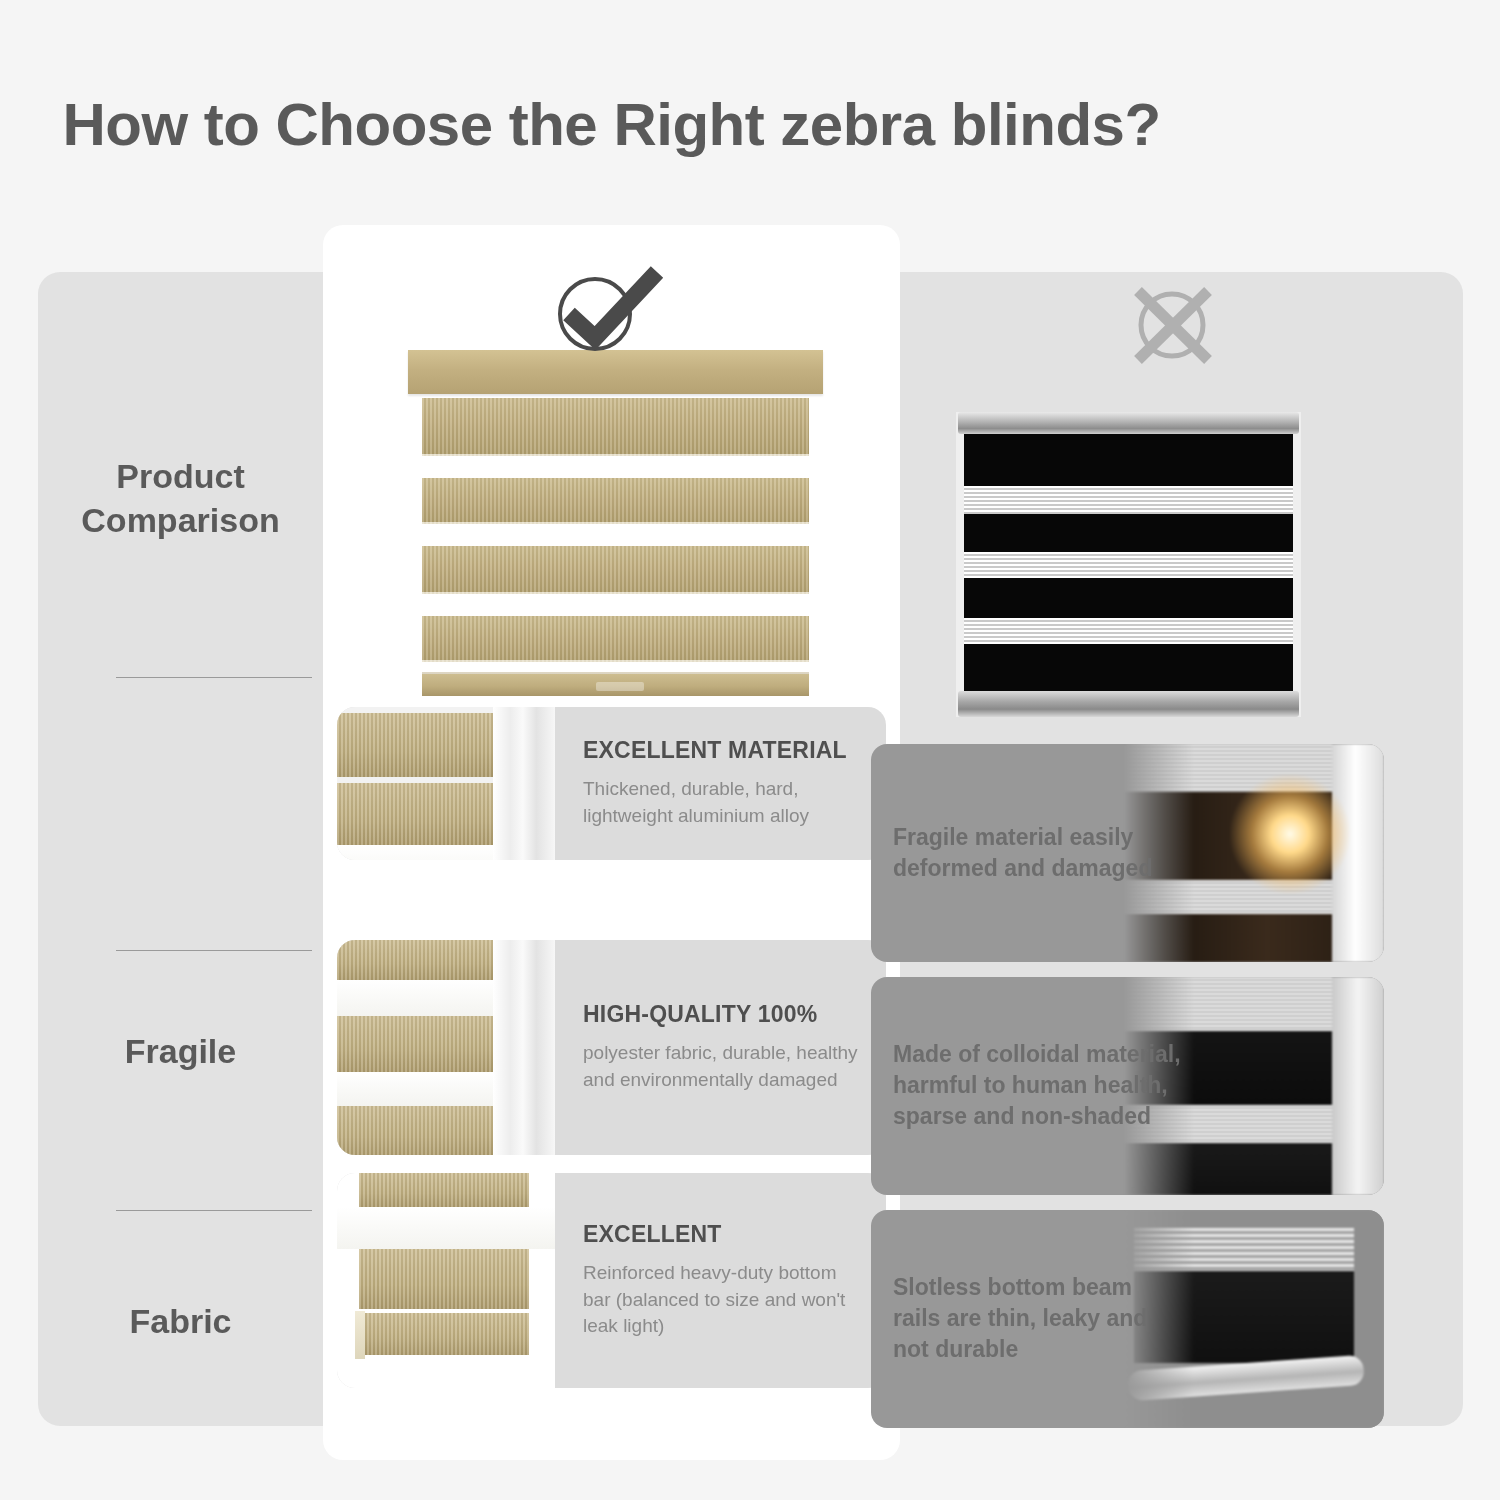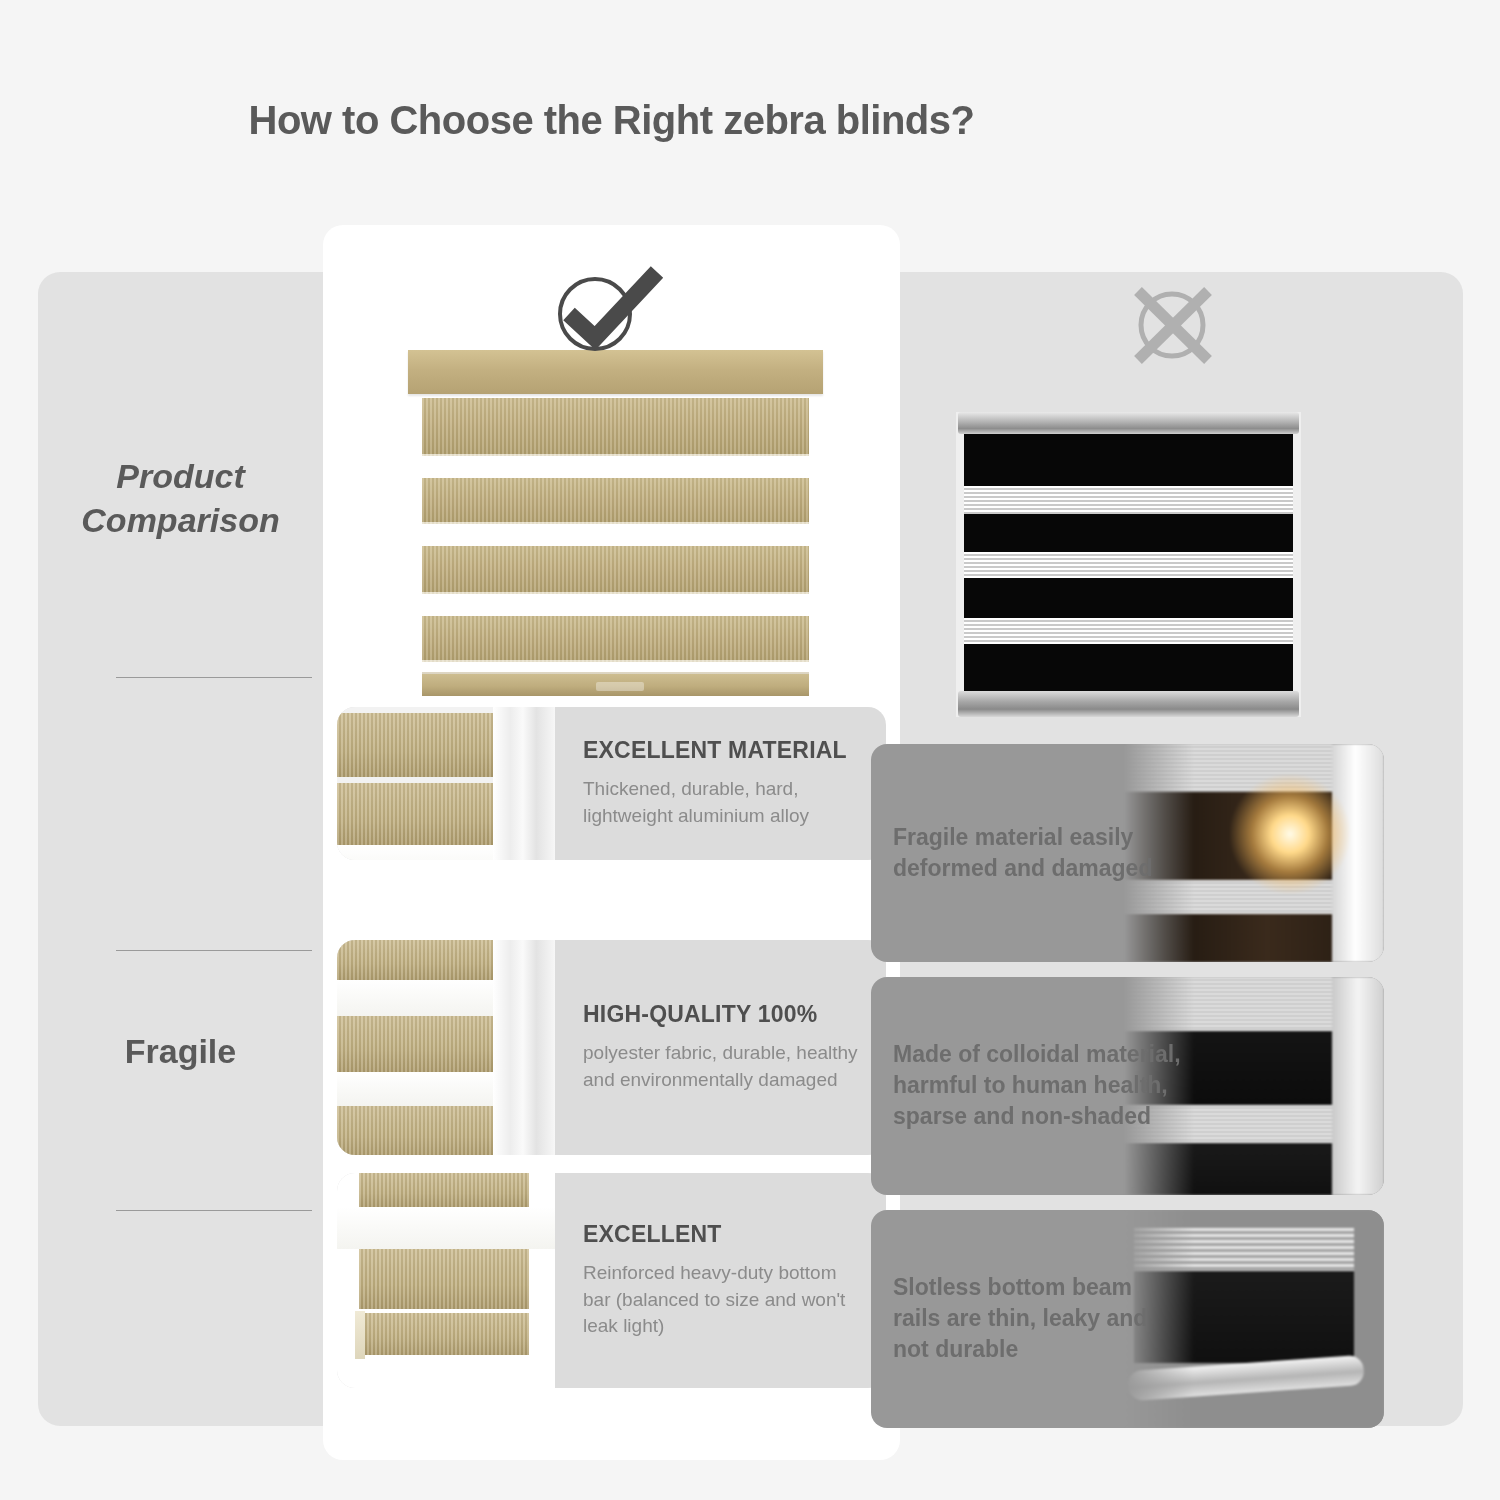--- a/index.html
+++ b/index.html
@@ -6,23 +6,23 @@
   html, body {
     width: 1500px; height: 1500px;
     background: #f5f5f5;
     font-family: "Liberation Sans", sans-serif;
     overflow: hidden;
   }
   .page { position: relative; width: 1500px; height: 1500px; background: #f5f5f5; }
 
   
   .title {
-    position: absolute; top: 98px; left: 0; width: 1223px;
+    position: absolute; top: 90px; left: 0; width: 1223px;
     text-align: center;
-    font-size: 40px; font-weight: bold; letter-spacing: -0.5px;
+    font-size: 60px; font-weight: bold; letter-spacing: -0.5px;
     color: #5a5a5a;
     white-space: nowrap;
   }
 
   
   .gray-panel {
     position: absolute;
     left: 38px; top: 272px;
     width: 1425px; height: 1154px;
     background: #e2e2e2;
@@ -36,21 +36,21 @@
     width: 285px; height: 1154px;
   }
   .side-row {
     position: absolute; left: 0; width: 285px;
     display: flex; align-items: center; justify-content: center;
     text-align: center;
     color: #5a5a5a;
     font-weight: bold;
     line-height: 1.28;
   }
-  .side-row.r0 { top: 162px;  height: 130px; font-size: 34px; font-style: italic; }
+  .side-row.r0 { top: 162px;  height: 130px; font-size: 34px; }
   .side-row.r1 { top: 745px;  height: 70px;  font-size: 34px; }
   .side-row.r2 { top: 1015px; height: 70px;  font-size: 34px; }
   .side-row.r3 { top: 1225px; height: 130px; font-size: 34px; }
   .side-div {
     position: absolute; left: 78px; width: 196px; height: 1px;
     background: #9a9a9a;
   }
   .side-div.d0 { top: 405px; }
   .side-div.d1 { top: 678px; }
   .side-div.d2 { top: 938px; }
@@ -198,20 +198,21 @@
 
   <div class="title">How to Choose the Right zebra blinds?</div>
 
   <div class="gray-panel"></div>
 
   <div class="sidebar">
     <div class="side-row r0">Product Comparison</div>
     <div class="side-div d0"></div>
     <div class="side-row r1">Fragile</div>
     <div class="side-div d1"></div>
+    <div class="side-row r2">Fabric</div>
     <div class="side-div d2"></div>
     <div class="side-row r3">Bottom Beam</div>
   </div>
 
   <div class="center-panel">
 
     <div class="hero-left">
       <div class="blind-tan">
         <div class="bt-rail"></div>
         <div class="bt-slat" style="top:48px;height:58px;"></div>

